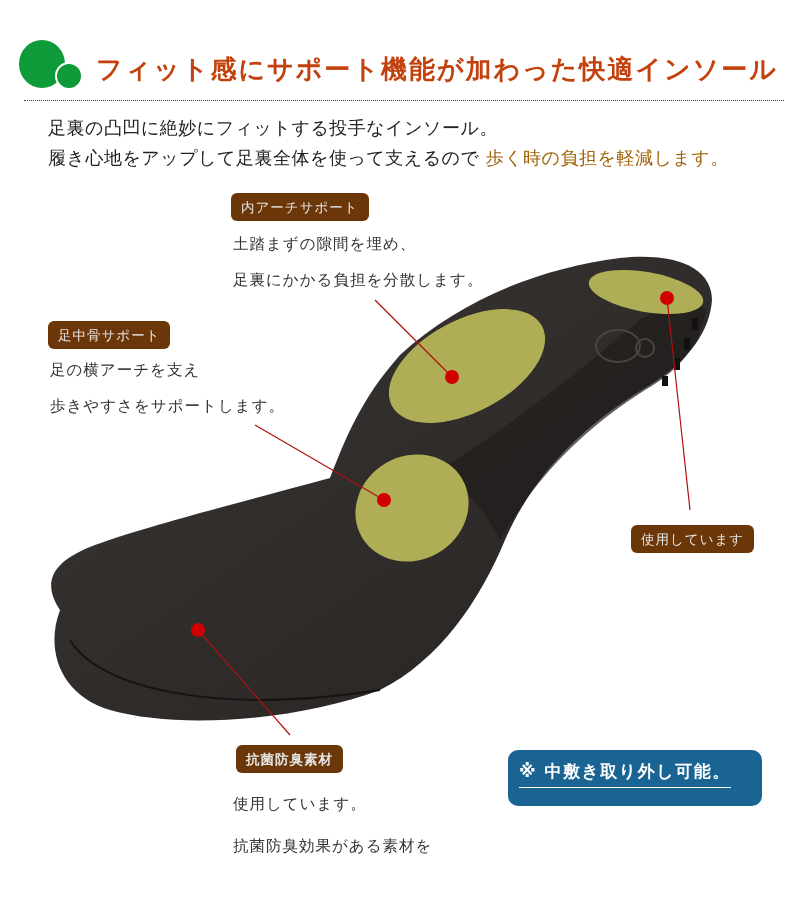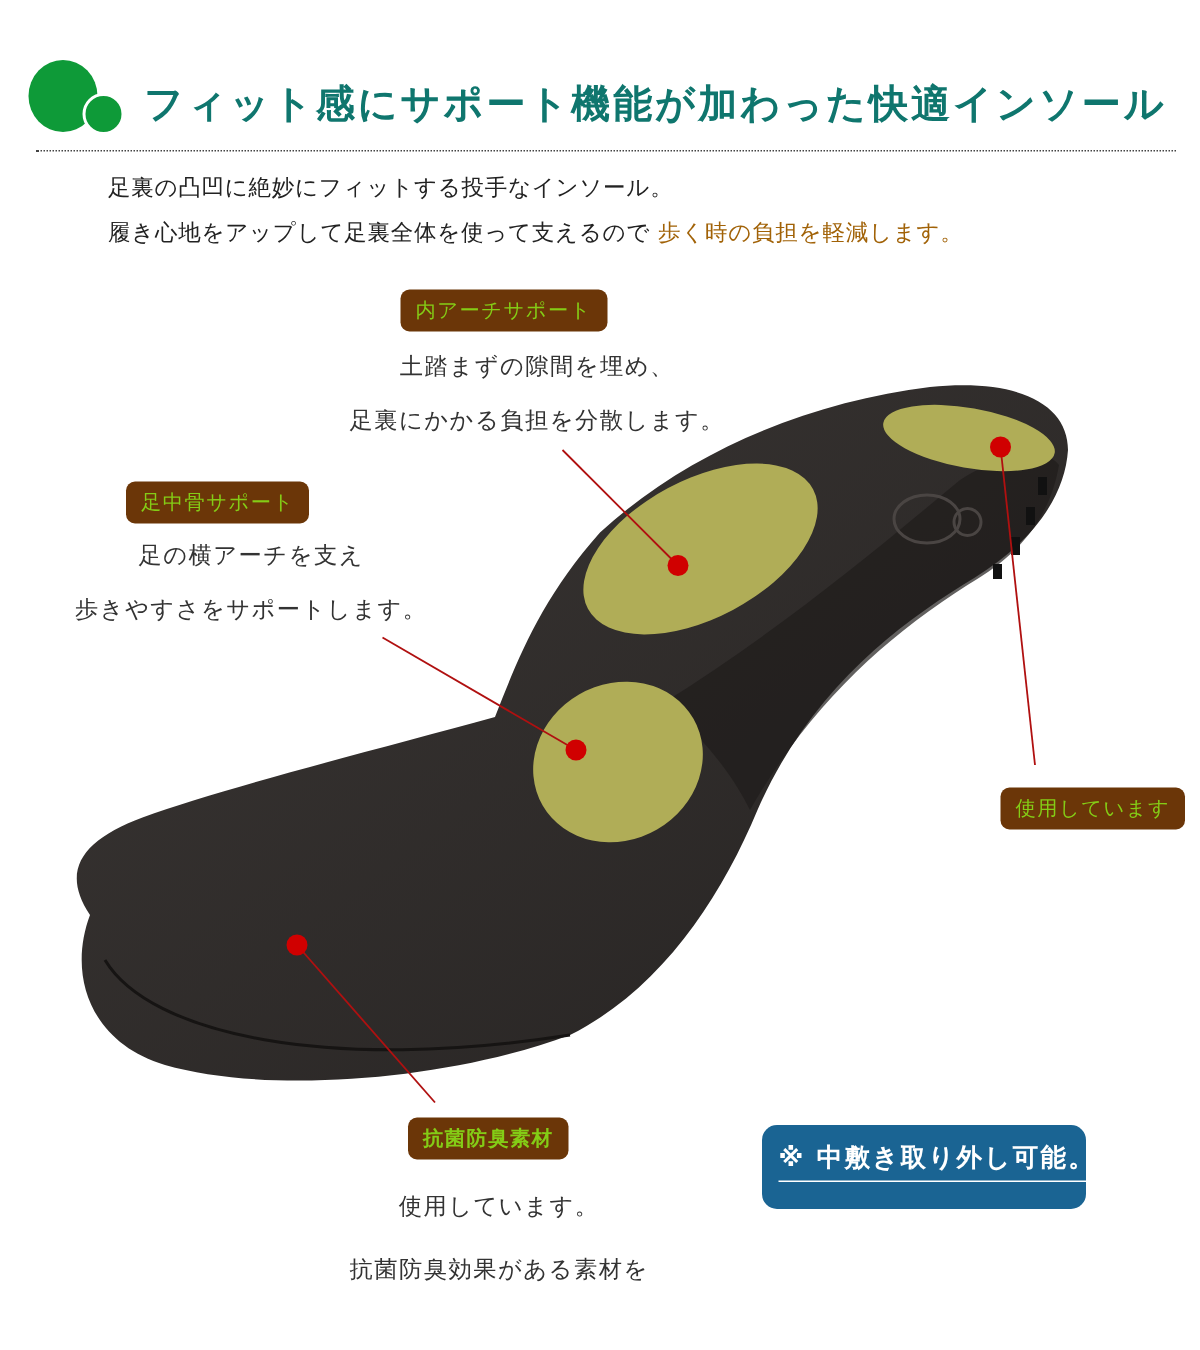--- a/index.html
+++ b/index.html
@@ -5,34 +5,34 @@
     html, body { margin: 0; padding: 0; background: #ffffff; }
     body {
       width: 800px; height: 900px; position: relative; overflow: hidden;
       font-family: "DejaVu Sans", "Liberation Sans", sans-serif;
       color: #222;
     }
     .abs { position: absolute; }
     
     .logo-big { left: 19px; top: 40px; width: 46px; height: 48px; border-radius: 50%; background: #0e9a38; }
     .logo-small { left: 55px; top: 62px; width: 24px; height: 24px; border-radius: 50%; background: #0e9a38; border: 2px solid #fff; }
-    .title { left: 96px; top: 52px; font-size: 26px; font-weight: bold; color: #0f766e; letter-spacing: 2px; white-space: nowrap; }
+    .title { left: 96px; top: 52px; font-size: 26px; font-weight: bold; color: #c2410c; letter-spacing: 2px; white-space: nowrap; }
     .title-rule { left: 24px; top: 100px; width: 760px; border-top: 1px dotted #444; }
-    .intro { left: 72px; font-size: 15px; color: #222; white-space: nowrap; letter-spacing: 0.5px; }
+    .intro { left: 48px; font-size: 18px; color: #222; white-space: nowrap; letter-spacing: 0.5px; }
     .intro .red { color: #a16207; }
     
     svg.insole { left: 0; top: 0; }
     
     .badge {
-      background: #6b3608; color: #84cc16; font-size: 13.5px; letter-spacing: 1px;
-      padding: 4px 10px; border-radius: 6px; white-space: nowrap; line-height: 20px; margin-left: 36px;
+      background: #6b3608; color: #e5e5e5; font-size: 13.5px; letter-spacing: 1px;
+      padding: 4px 10px; border-radius: 6px; white-space: nowrap; line-height: 20px;
     }
-    .desc { font-size: 15.5px; color: #333; line-height: 36px; white-space: nowrap; letter-spacing: 1px; text-align: center; }
+    .desc { font-size: 15.5px; color: #333; line-height: 36px; white-space: nowrap; letter-spacing: 1px; }
     .note {
-      left: 508px; top: 750px; width: 216px; height: 56px; border-radius: 10px;
+      left: 508px; top: 750px; width: 254px; height: 56px; border-radius: 10px;
       background: #1a6493; color: #fff; box-sizing: border-box; padding: 10px 0 0 11px;
     }
     .note-text {
       display: inline-block; font-size: 17px; font-weight: bold; letter-spacing: 1.5px;
       border-bottom: 1px solid #fff; padding-bottom: 4px; white-space: nowrap;
     }
   </style>
 </head>
 <body>
 

